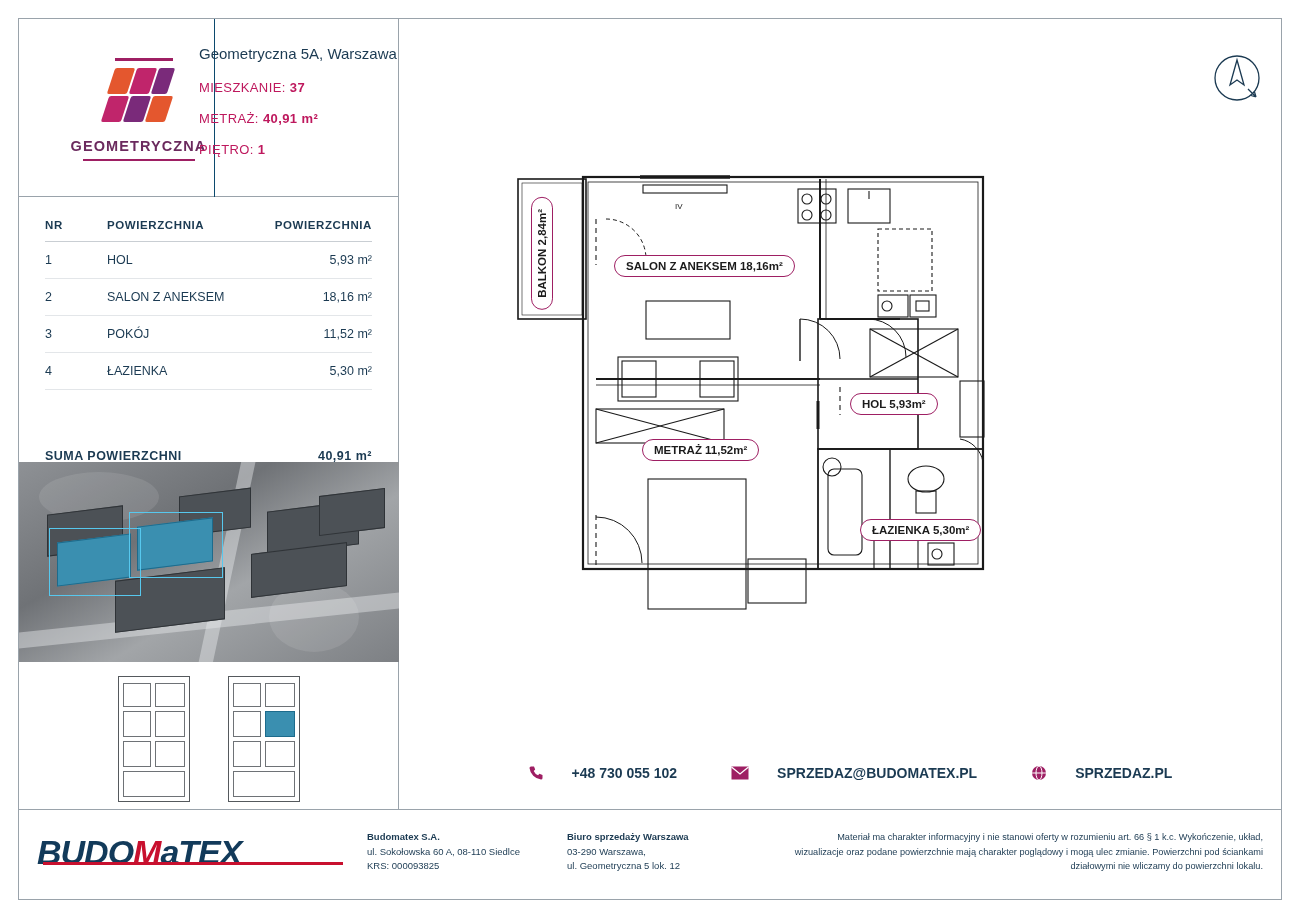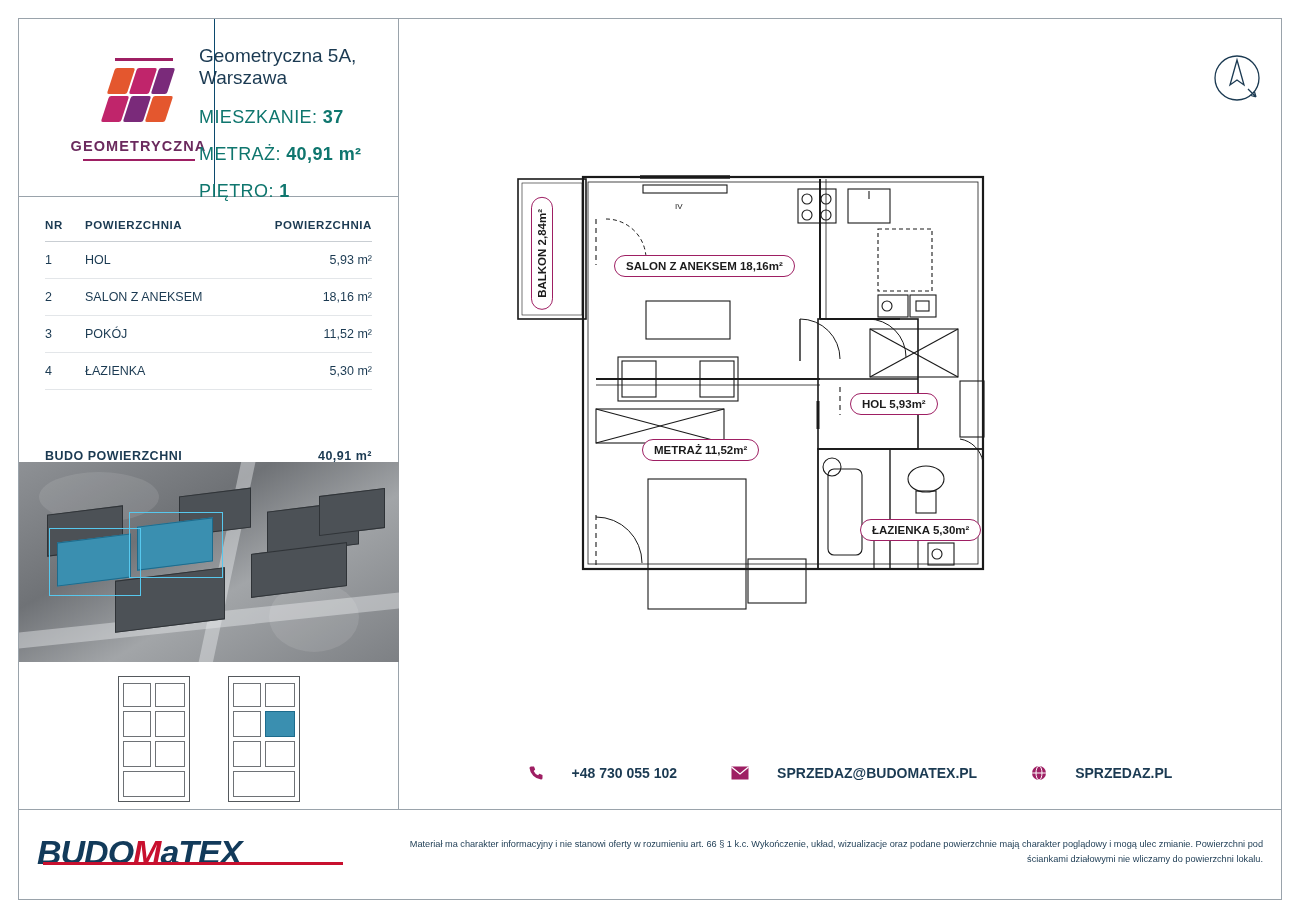--- a/index.html
+++ b/index.html
@@ -76,47 +76,47 @@
     margin-top: 5px;
   }
 
   .addr-block {
     position: absolute;
     left: 152px; top: 0;
     right: 0; bottom: 0;
     padding: 26px 0 0 28px;
   }
   .addr-line {
-    font-size: 19px;
+    font-size: 15px;
     color: #1b3a52;
     margin-bottom: 18px;
   }
   .meta-line {
-    font-size: 18px;
-    color: #0f766e;
+    font-size: 13px;
+    color: #be185d;
     letter-spacing: 0.4px;
     margin-bottom: 16px;
   }
   .meta-line b { font-weight: bold; }
 
   
   .tbl {
     width: 100%;
     padding: 0 26px;
   }
   .tbl-head {
     display: flex;
     padding: 22px 0 10px 0;
     border-bottom: 1px solid #c9ced3;
     font-size: 11.5px;
     font-weight: bold;
     letter-spacing: 0.6px;
     color: #1b3a52;
   }
-  .col-nr { width: 40px; }
+  .col-nr { width: 62px; }
   .col-room { flex: 1; }
   .col-area { width: 104px; text-align: right; }
 
   .tbl-row {
     display: flex;
     padding: 11px 0 11px 0;
     border-bottom: 1px solid #e3e6e9;
     font-size: 12.5px;
     color: #1b3a52;
   }
@@ -352,21 +352,21 @@
         <div class="col-area">11,52 m²</div>
       </div>
       <div class="tbl-row">
         <div class="col-nr">4</div>
         <div class="col-room">ŁAZIENKA</div>
         <div class="col-area">5,30 m²</div>
       </div>
     </div>
 
     <div class="sum-row">
-      <div class="sum-label">BUDO POWIERZCHNI</div>
+      <div class="sum-label">SUMA POWIERZCHNI</div>
       <div class="sum-val">40,91 m²</div>
     </div>
   </div>
 
   <div class="aerial">
     <div class="road" style="left:-20px; top:150px; width:430px; height:16px; transform:rotate(-6deg);"></div>
     <div class="road" style="left:200px; top:-10px; width:14px; height:230px; transform:rotate(12deg);"></div>
     <div class="veg" style="left:250px; top:120px; width:90px; height:70px;"></div>
     <div class="veg" style="left:20px; top:10px; width:120px; height:50px;"></div>
 
@@ -529,15 +529,25 @@
     </div>
   </div>
 
   <div class="footer">
     <div class="foot-logo">
       <span class="txt">BUDO</span>
       <span class="txt mred">M</span>
       <span class="txt">aTEX</span>
       <div class="redline"></div>
     </div>
+    <div class="foot-col c1">
+      <b>Budomatex S.A.</b><br>
+      <span>ul. Sokołowska 60 A, 08-110 Siedlce</span><br>
+      <span>KRS: 000093825</span>
+    </div>
+    <div class="foot-col c2">
+      <b>Biuro sprzedaży Warszawa</b><br>
+      <span>03-290 Warszawa,</span><br>
+      <span>ul. Geometryczna 5 lok. 12</span>
+    </div>
     <div class="disclaimer">Materiał ma charakter informacyjny i nie stanowi oferty w rozumieniu art. 66 § 1 k.c. Wykończenie, układ, wizualizacje oraz podane powierzchnie mają charakter poglądowy i mogą ulec zmianie. Powierzchni pod ściankami działowymi nie wliczamy do powierzchni lokalu.</div>
   </div>
 </div>
 
 </body></html>

